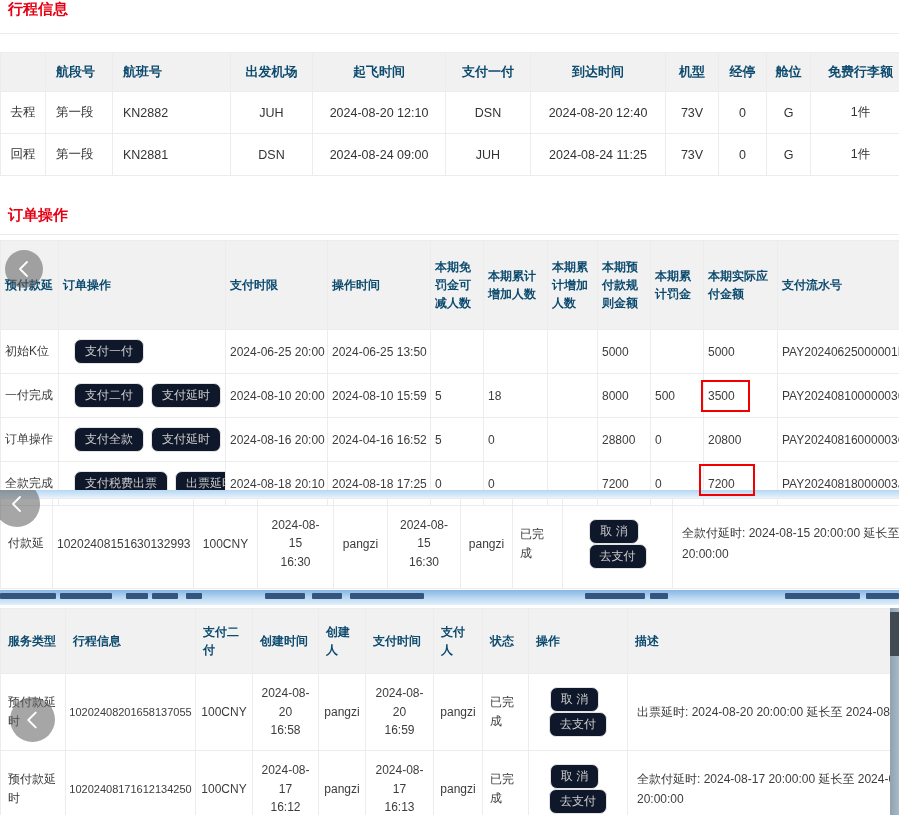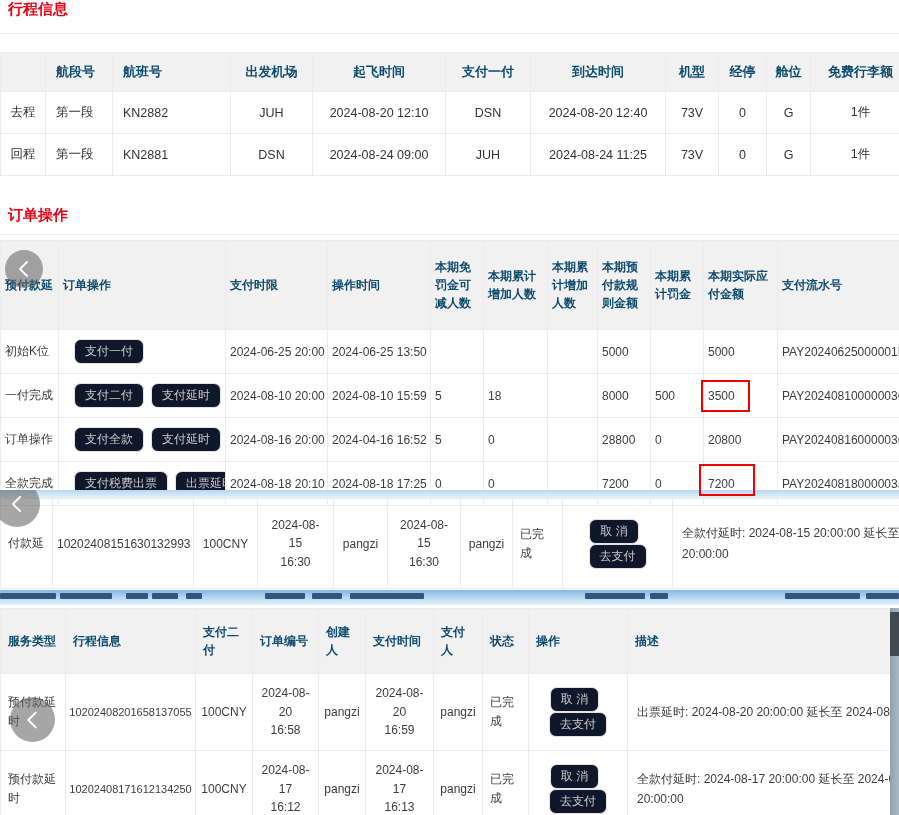--- a/index.html
+++ b/index.html
@@ -322,21 +322,21 @@
         <col style="width:46px">
       <col style="width:99px">
         <col style="width:263px">
     </colgroup>
     <thead>
       <tr>
 
       <th>服务类型</th>
           <th>行程信息</th>
           <th>支付二付</th>
-          <th>订单编号</th>
+          <th>创建时间</th>
           <th>创建人</th>
           <th>支付时间</th>
           <th>支付人</th>
           <th>状态</th>
           <th>操作</th>
           <th>描述</th>
         </tr>
     </thead>
     <tbody>
 

